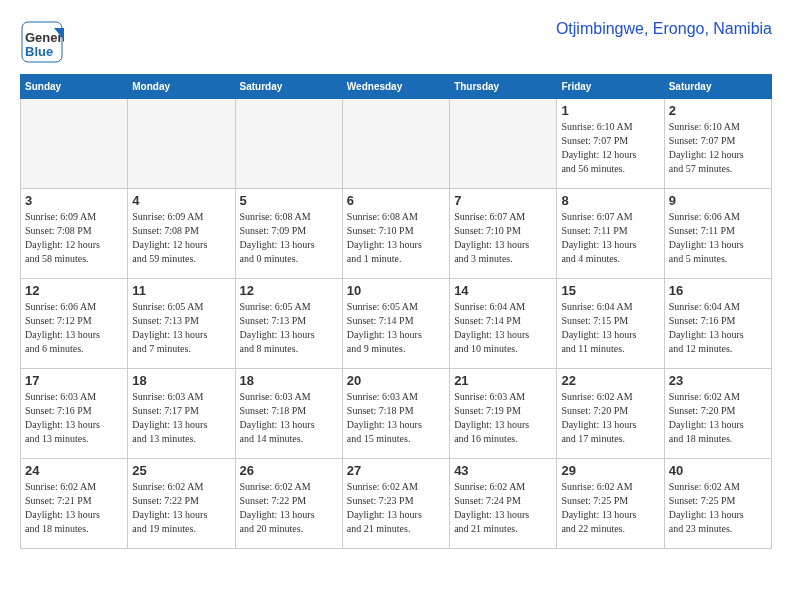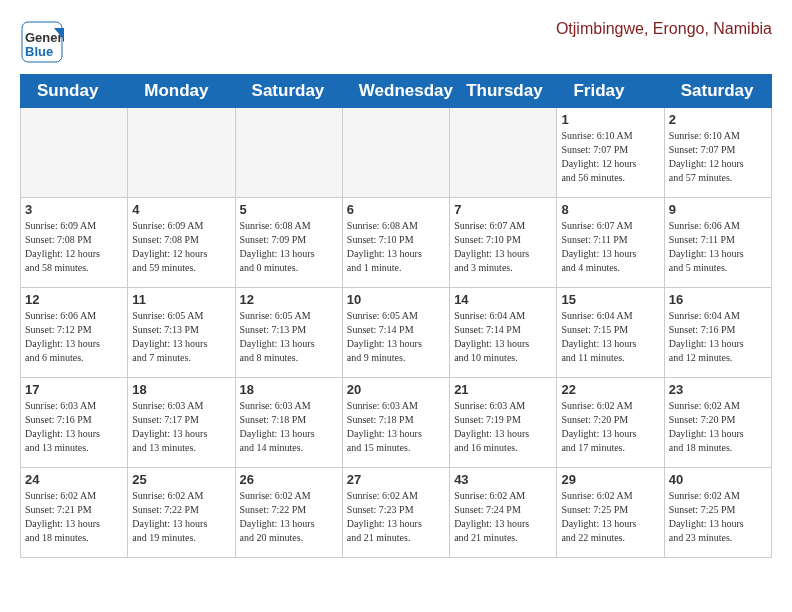--- a/index.html
+++ b/index.html
@@ -24,32 +24,32 @@
     .title-area {
       text-align: right;
     }
     .month-title {
       font-size: 36px;
       font-weight: bold;
       color: #333;
     }
     .location-title {
       font-size: 16px;
-      color: #7f1d1d;
+      color: #1d4ed8;
     }
     table {
       width: 100%;
       border-collapse: collapse;
       table-layout: fixed;
     }
     th {
       background-color: #1a6bb5;
       color: #fff;
-      padding: 6px 16px;
-      font-size: 17px;
+      padding: 6px 4px;
+      font-size: 10px;
       text-align: left;
       border: 1px solid #1a6bb5;
     }
     td {
       border: 1px solid #ccc;
       vertical-align: top;
       padding: 4px;
       font-size: 10.5px;
       color: #333;
       height: 90px;

